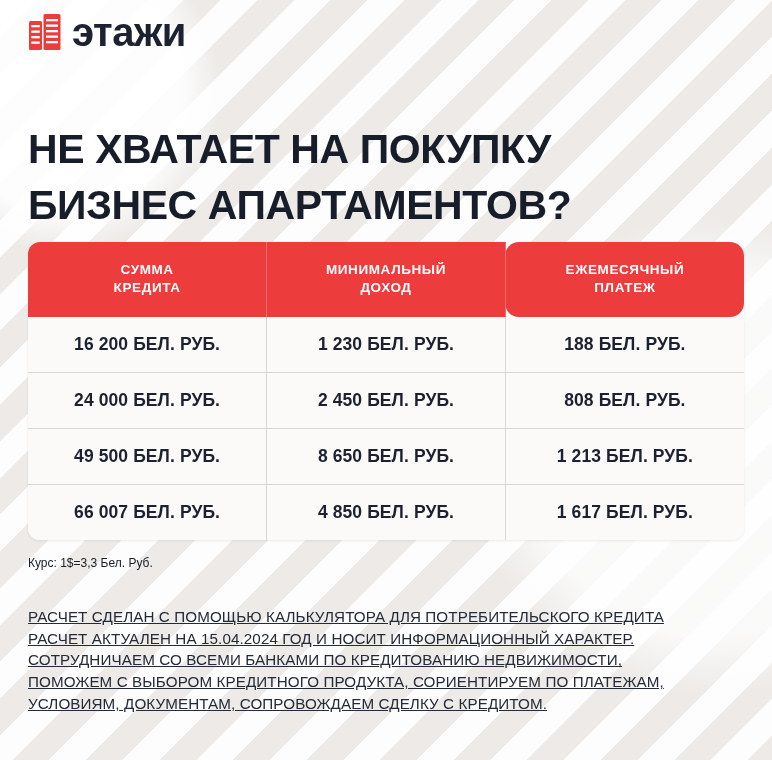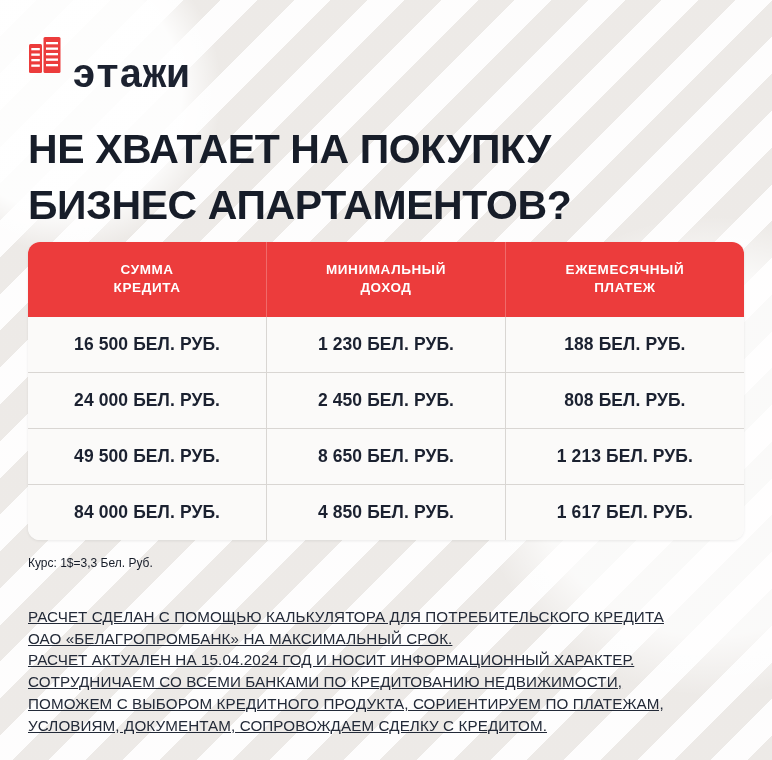--- a/index.html
+++ b/index.html
@@ -43,27 +43,26 @@
     align-items: center;
     gap: 10px;
   }
   .logo-mark {
     width: 34px;
     height: 40px;
     position: relative;
     display: block;
   }
   .logo-text {
-    font-family: Liberation Mono, monospace;
+    font-family: Liberation Sans, sans-serif;
     font-weight: bold;
     font-size: 40px;
     letter-spacing: -0.5px;
     color: #1c2230;
     line-height: 1;
-    margin-top: 45px;
   }
 
   
   .headline {
     position: absolute;
     left: 28px;
     top: 100px;
     width: 700px;
     font-weight: bold;
     font-size: 41px;
@@ -97,21 +96,21 @@
     font-weight: bold;
     letter-spacing: 0.6px;
     line-height: 1.35;
     padding: 19px 6px 20px;
     text-transform: uppercase;
     text-align: center;
     border-right: 1px solid #f06a6a;
     vertical-align: middle;
     margin-top: 36px;
   }
-  table.rates thead th:last-child { border-right: none; }
+  table.rates thead th:last-child { border-right: none; border-radius: 14px; }
   table.rates tbody td {
     font-size: 17.5px;
     font-weight: bold;
     text-align: center;
     padding: 17px 4px;
     color: #1b2130;
     border-bottom: 1px solid #d9d6d3;
     border-right: 1px solid #d9d6d3;
     background: #fbfaf9;
     letter-spacing: 0.1px;
@@ -187,47 +186,46 @@
             <span>ДОХОД</span>
           </th>
           <th>
             <span>ЕЖЕМЕСЯЧНЫЙ</span><br>
             <span>ПЛАТЕЖ</span>
           </th>
         </tr>
       </thead>
       <tbody>
         <tr>
-          <td>16 500 БЕЛ. РУБ.</td>
+          <td>16 200 БЕЛ. РУБ.</td>
           <td>1 230 БЕЛ. РУБ.</td>
           <td>188 БЕЛ. РУБ.</td>
         </tr>
         <tr>
           <td>24 000 БЕЛ. РУБ.</td>
           <td>2 450 БЕЛ. РУБ.</td>
           <td>808 БЕЛ. РУБ.</td>
         </tr>
         <tr>
           <td>49 500 БЕЛ. РУБ.</td>
           <td>8 650 БЕЛ. РУБ.</td>
           <td>1 213 БЕЛ. РУБ.</td>
         </tr>
         <tr>
-          <td>84 000 БЕЛ. РУБ.</td>
+          <td>66 007 БЕЛ. РУБ.</td>
           <td>4 850 БЕЛ. РУБ.</td>
           <td>1 617 БЕЛ. РУБ.</td>
         </tr>
       </tbody>
     </table>
   </div>
 
   <div class="rate-line">Курс: 1$=3,3 Бел. Руб.</div>
 
   <div class="disclaimer">
     <p>РАСЧЕТ СДЕЛАН С ПОМОЩЬЮ КАЛЬКУЛЯТОРА ДЛЯ ПОТРЕБИТЕЛЬСКОГО КРЕДИТА</p>
-    <p>ОАО «БЕЛАГРОПРОМБАНК» НА МАКСИМАЛЬНЫЙ СРОК.</p>
     <p>РАСЧЕТ АКТУАЛЕН НА 15.04.2024 ГОД И НОСИТ ИНФОРМАЦИОННЫЙ ХАРАКТЕР.</p>
     <p>СОТРУДНИЧАЕМ СО ВСЕМИ БАНКАМИ ПО КРЕДИТОВАНИЮ НЕДВИЖИМОСТИ,</p>
     <p>ПОМОЖЕМ С ВЫБОРОМ КРЕДИТНОГО ПРОДУКТА, СОРИЕНТИРУЕМ ПО ПЛАТЕЖАМ,</p>
     <p>УСЛОВИЯМ, ДОКУМЕНТАМ, СОПРОВОЖДАЕМ СДЕЛКУ С КРЕДИТОМ.</p>
   </div>
 
 </div>
 
 </body></html>

